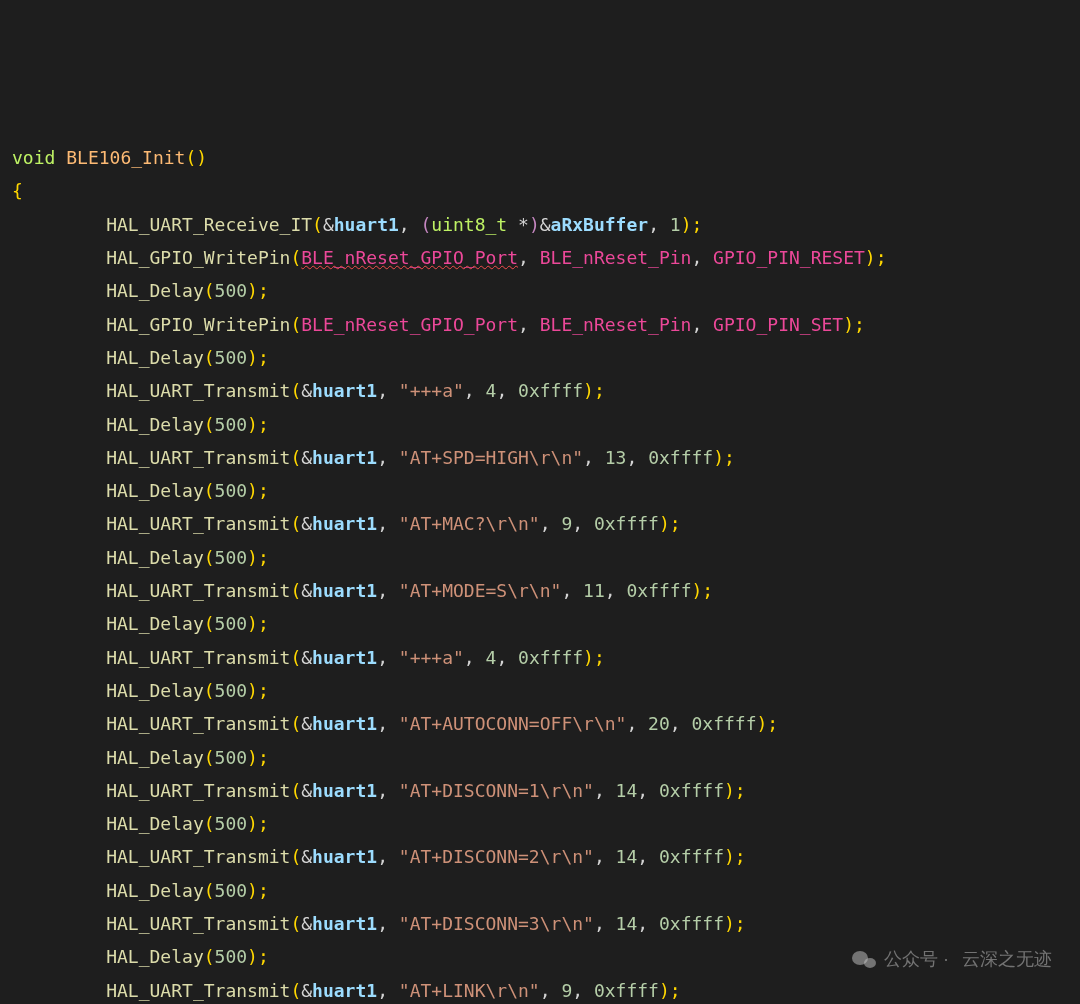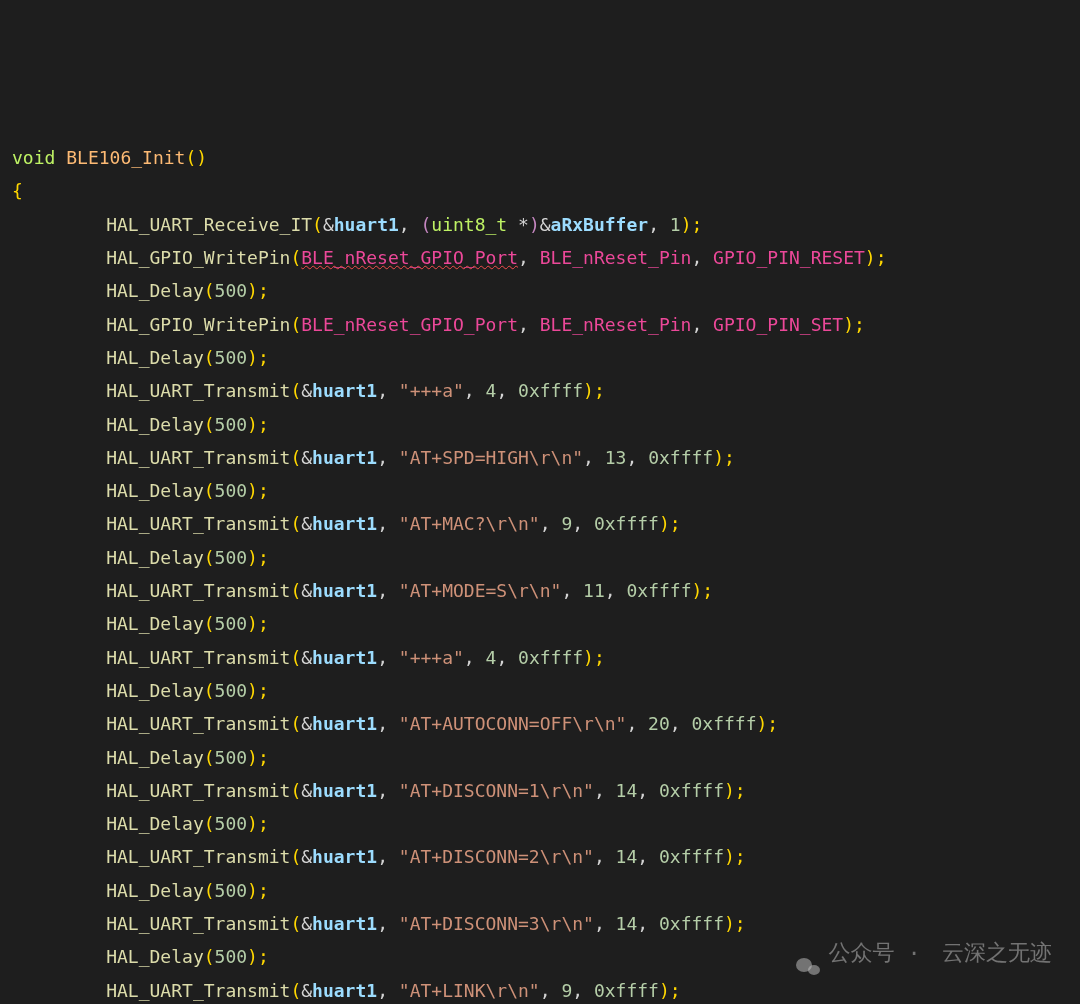--- a/index.html
+++ b/index.html
@@ -32,25 +32,25 @@
       text-decoration-line: underline;
       text-decoration-style: wavy;
       text-decoration-color: #f14c4c;
       text-decoration-thickness: 1px;
     }
     .watermark {
       position: fixed;
       right: 28px;
       bottom: 28px;
       display: flex;
-      align-items: flex-end;
+      align-items: center;
       gap: 8px;
       color: rgba(200,200,200,0.5);
-      font-size: 22px;
-      font-family: Liberation Mono, monospace;
+      font-size: 18px;
+      font-family: Liberation Sans, sans-serif;
       pointer-events: none;
     }
     .wx-icon {
       width: 24px; height: 20px;
       display: inline-block;
       position: relative;
     }
     .wx-icon::before, .wx-icon::after {
       content: ""; position: absolute; border-radius: 50%;
       background: rgba(200,200,200,0.5);

